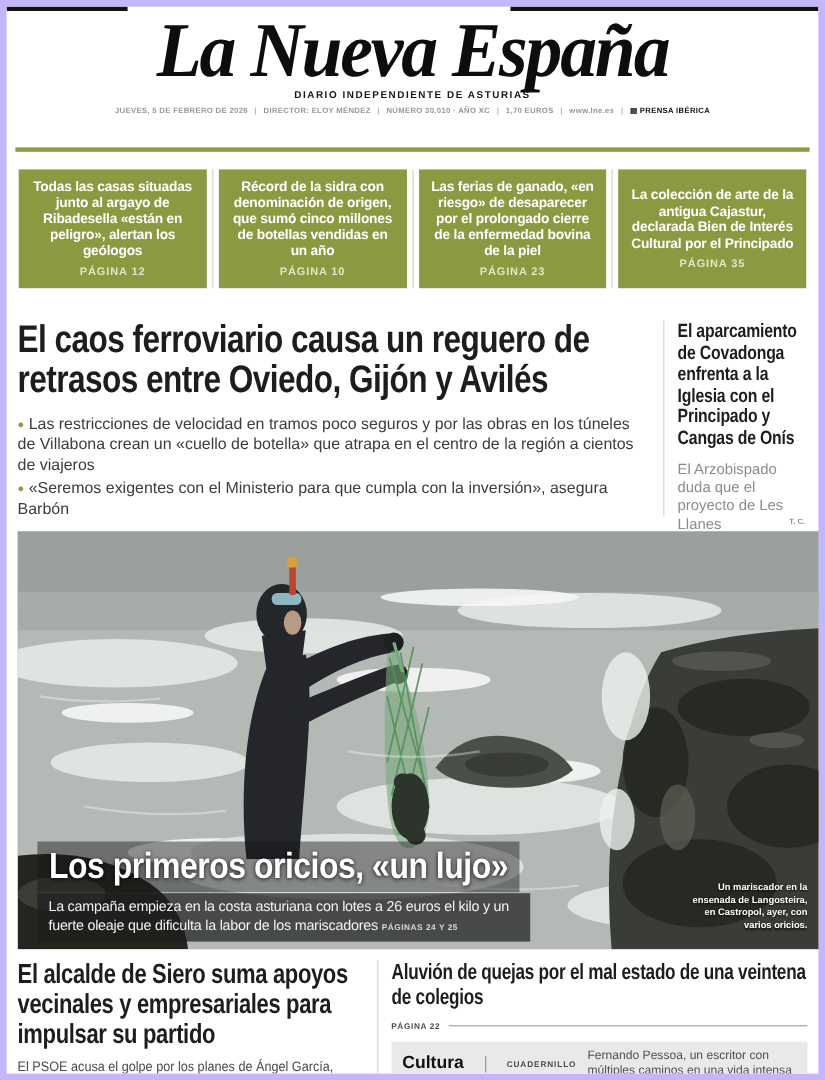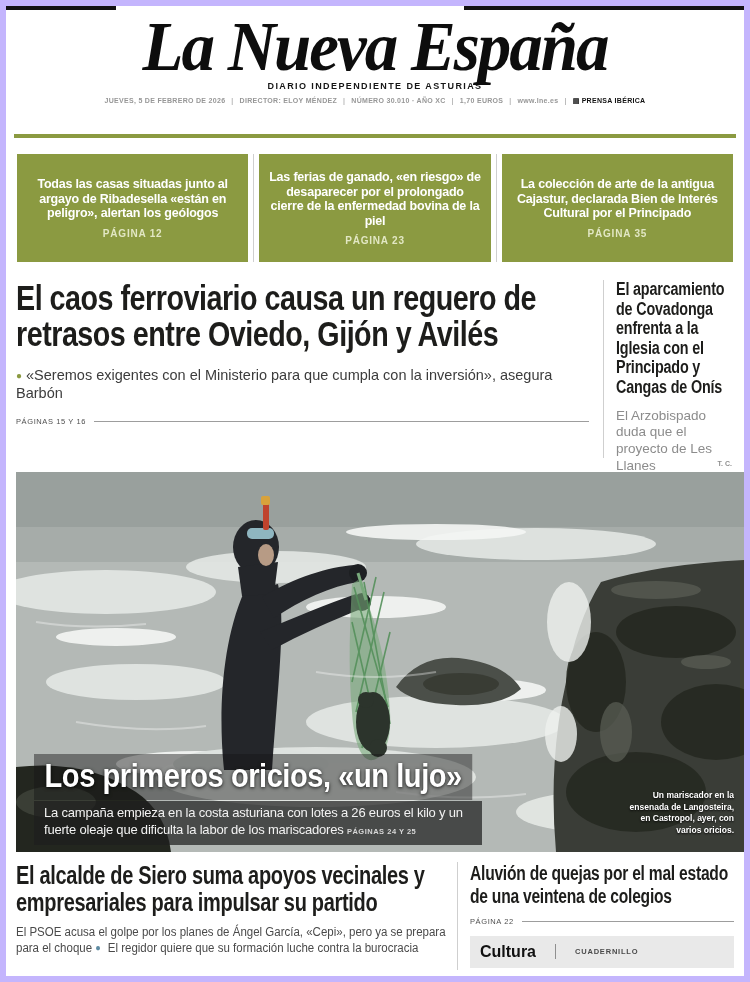--- a/index.html
+++ b/index.html
@@ -45,32 +45,32 @@
   .teaser-cell + .teaser-cell{border-left:1px solid #cfcfcf;}
   .teaser{
     background:var(--accent);color:#fff;height:108px;
     display:flex;flex-direction:column;justify-content:center;
     text-align:center;padding:6px 9px;
   }
   .t-text{font-size:12.5px;font-weight:700;line-height:1.16;letter-spacing:-.2px;}
   .t-page{font-size:10px;font-weight:700;color:#e2e7c4;letter-spacing:.8px;margin-top:7px;}
 
   
-  .lead-row{display:flex;margin:18px 10px 0;height:178px;}
+  .lead-row{display:flex;margin:29px 10px 0;height:178px;}
   .lead-left{width:588px;padding-right:14px;border-right:1px solid #cfcfcf;}
   .lead-right{flex:1;padding-left:12px;}
   .condense{display:block;transform-origin:0 0;}
   .hl-lead{font-size:35px;line-height:1.04;letter-spacing:-.6px;font-weight:700;
     width:122%;transform:scaleX(.82);}
   .bullets{margin-top:13px;}
   .bullet-line{font-size:14.5px;line-height:1.28;color:#3c3c3c;margin-top:3px;}
   .bullet{color:var(--accent);font-size:10px;vertical-align:1px;margin-right:4px;}
   .bullet.blue{color:var(--bullet2);}
   .pageref{display:flex;align-items:center;margin-top:14px;}
-  .pageref .pr-label{font-size:7.5px;font-weight:400;color:#4f4f4f;letter-spacing:.6px;white-space:nowrap;text-align:center;}
+  .pageref .pr-label{font-size:7.5px;font-weight:700;color:#4f4f4f;letter-spacing:.6px;white-space:nowrap;text-align:center;}
   .pageref .line{flex:1;height:1px;background:#9d9d9d;margin-left:8px;}
   .hl-side{font-size:17.5px;line-height:1.12;letter-spacing:-.2px;font-weight:700;
     width:122%;transform:scaleX(.82);}
   .side-deck{font-size:13.5px;line-height:1.25;color:#8c8c8c;margin-top:10px;}
   .lead-right .pageref{margin-top:12px;}
 
   .photo-credit{height:12px;margin:2px 12px 0;text-align:right;font-size:7px;font-weight:700;color:#8e8e8e;}
 
   
   .photo{position:relative;margin:0 10px;width:730px;height:380px;background:#aeb3b0;overflow:hidden;}
@@ -145,36 +145,43 @@
 
   <section class="teasers">
     <div class="teaser-cell">
       <div class="teaser">
         <p class="t-text">Todas las casas situadas junto al argayo de Ribadesella «están en peligro», alertan los geólogos</p>
         <p class="t-page">PÁGINA 12</p>
       </div>
     </div>
     <div class="teaser-cell">
       <div class="teaser">
+        <p class="t-text">Récord de la sidra con denominación de origen, que sumó cinco millones de botellas vendidas en un año</p>
+        <p class="t-page">PÁGINA 10</p>
+      </div>
+    </div>
+    <div class="teaser-cell">
+      <div class="teaser">
         <p class="t-text">Las ferias de ganado, «en riesgo» de desaparecer por el prolongado cierre de la enfermedad bovina de la piel</p>
         <p class="t-page">PÁGINA 23</p>
       </div>
     </div>
     <div class="teaser-cell">
       <div class="teaser">
         <p class="t-text">La colección de arte de la antigua Cajastur, declarada Bien de Interés Cultural por el Principado</p>
         <p class="t-page">PÁGINA 35</p>
       </div>
     </div>
   </section>
 
   <section class="lead-row">
     <div class="lead-left">
       <h2 class="condense hl-lead">El caos ferroviario causa un reguero de retrasos entre Oviedo, Gijón y Avilés</h2>
       <div class="bullets">
+        <p class="bullet-line"><span class="bullet">●</span><span>Las restricciones de velocidad en tramos poco seguros y por las obras en los túneles de Villabona crean un «cuello de botella» que atrapa en el centro de la región a cientos de viajeros</span></p>
         <p class="bullet-line"><span class="bullet">●</span><span>«Seremos exigentes con el Ministerio para que cumpla con la inversión», asegura Barbón</span></p>
       </div>
       <div class="pageref">
         <span class="pr-label">PÁGINAS 15 Y 16</span>
         <span class="line"></span>
       </div>
     </div>
     <div class="lead-right">
       <h3 class="condense hl-side">El aparcamiento de Covadonga enfrenta a la Iglesia con el Principado y Cangas de Onís</h3>
       <p class="side-deck">El Arzobispado duda que el proyecto de Les Llanes descongestione los accesos al santuario</p>
@@ -285,20 +292,21 @@
       <div class="pageref">
         <span class="pr-label">PÁGINA 22</span>
         <span class="line"></span>
       </div>
       <div class="culture-box">
         <div class="culture-left">
           <span class="culture-name">Cultura</span>
           <span class="culture-div"></span>
           <span class="culture-label">CUADERNILLO</span>
         </div>
+        <p class="culture-text">Fernando Pessoa, un escritor con múltiples caminos en una vida intensa</p>
       </div>
     </div>
   </section>
 
   <footer class="index-strip">
       <span class="idx-item"><span class="idx-name">OVIEDO,</span><span class="idx-num">3</span></span>
       <span class="idx-item"><span class="idx-name">GIJÓN,</span><span class="idx-num">4</span></span>
       <span class="idx-item"><span class="idx-name">AVILÉS,</span><span class="idx-num">5</span></span>
       <span class="idx-item"><span class="idx-name">LAS CUENCAS,</span><span class="idx-num">6</span></span>
       <span class="idx-item"><span class="idx-name">CENTRO,</span><span class="idx-num">7</span></span>

